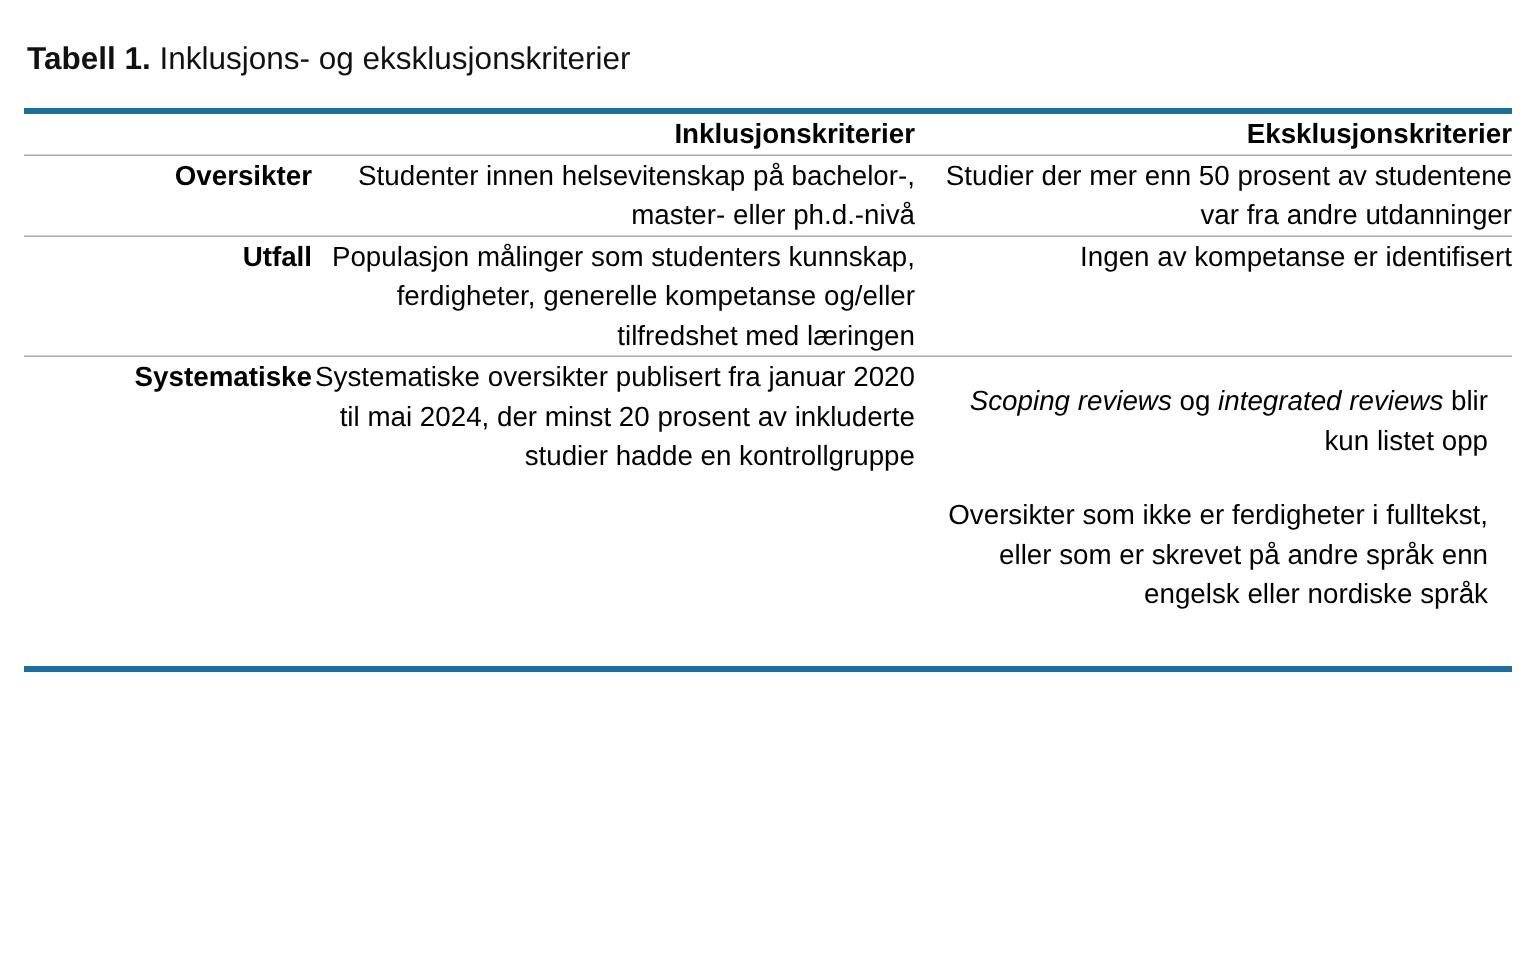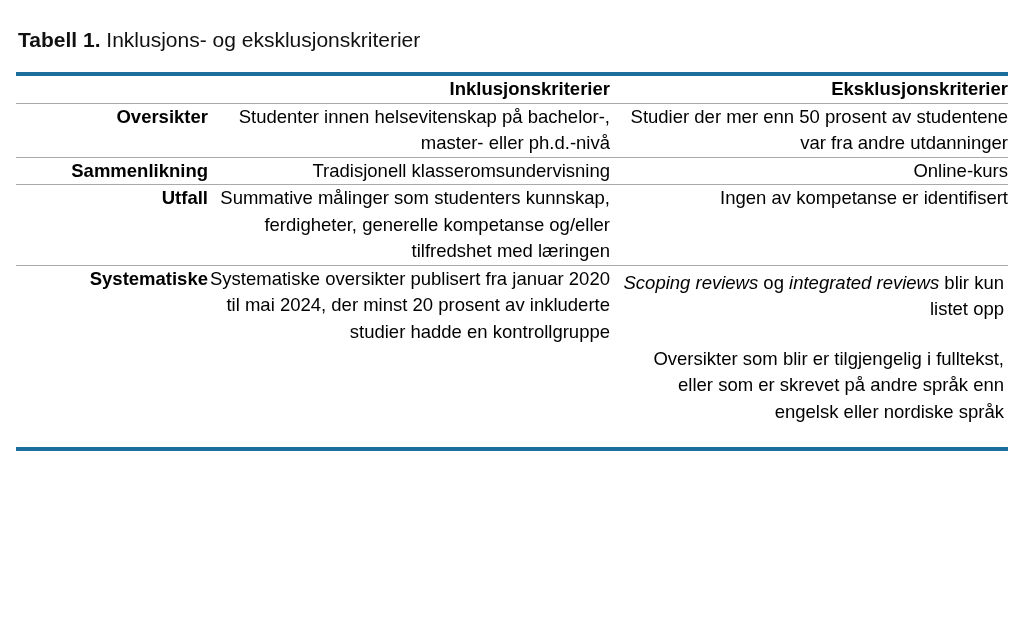--- a/index.html
+++ b/index.html
@@ -102,21 +102,21 @@
   td.cell-incl {
     padding-left: 9px;
     padding-right: 22px;
     margin-left: 12px;
   }
   td.cell-excl {
     padding-left: 9px;
     padding-right: 8px;
   }
 
-  .para { margin: 4px; }
+  .para { margin: 16px; }
   .para + .para { margin-top: 23px; }
   .ital { font-style: italic; }
 </style>
 </head>
 <body>
 
 <div class="page">
 
   <div class="table-caption">
     <span class="caption-label">Tabell 1.</span><span class="caption-text"> Inklusjons- og eksklusjonskriterier</span>
@@ -141,38 +141,33 @@
       </thead>
       <tbody>
 
         <tr>
           <td class="cell-label">Oversikter</td>
           <td class="cell-incl">Studenter innen helsevitenskap på bachelor-, master- eller ph.d.-nivå</td>
           <td class="cell-excl">Studier der mer enn 50 prosent av studentene var fra andre utdanninger</td>
         </tr>
 
 
-        <tr>
-          <td class="cell-label">Sammenlikning</td>
-          <td class="cell-incl">Tradisjonell klasseromsundervisning</td>
-          <td class="cell-excl">Online-kurs</td>
-        </tr>
 
         <tr>
           <td class="cell-label">Utfall</td>
-          <td class="cell-incl">Summative målinger som studenters kunnskap, ferdigheter, generelle kompetanse og/eller tilfredshet med læringen</td>
+          <td class="cell-incl">Populasjon målinger som studenters kunnskap, ferdigheter, generelle kompetanse og/eller tilfredshet med læringen</td>
           <td class="cell-excl">Ingen av kompetanse er identifisert</td>
         </tr>
 
         <tr>
           <td class="cell-label">Systematiske</td>
           <td class="cell-incl">Systematiske oversikter publisert fra januar 2020 til mai 2024, der minst 20 prosent av inkluderte studier hadde en kontrollgruppe</td>
           <td class="cell-excl">
             <p class="para"><span class="ital">Scoping reviews</span><span> og </span><span class="ital">integrated reviews</span><span> blir kun listet opp</span></p>
-            <p class="para">Oversikter som blir er tilgjengelig i fulltekst, eller som er skrevet på andre språk enn engelsk eller nordiske språk</p>
+            <p class="para">Oversikter som ikke er ferdigheter i fulltekst, eller som er skrevet på andre språk enn engelsk eller nordiske språk</p>
           </td>
         </tr>
 
       </tbody>
     </table>
 
     <div class="rule-bottom"></div>
 
   </div>
 

